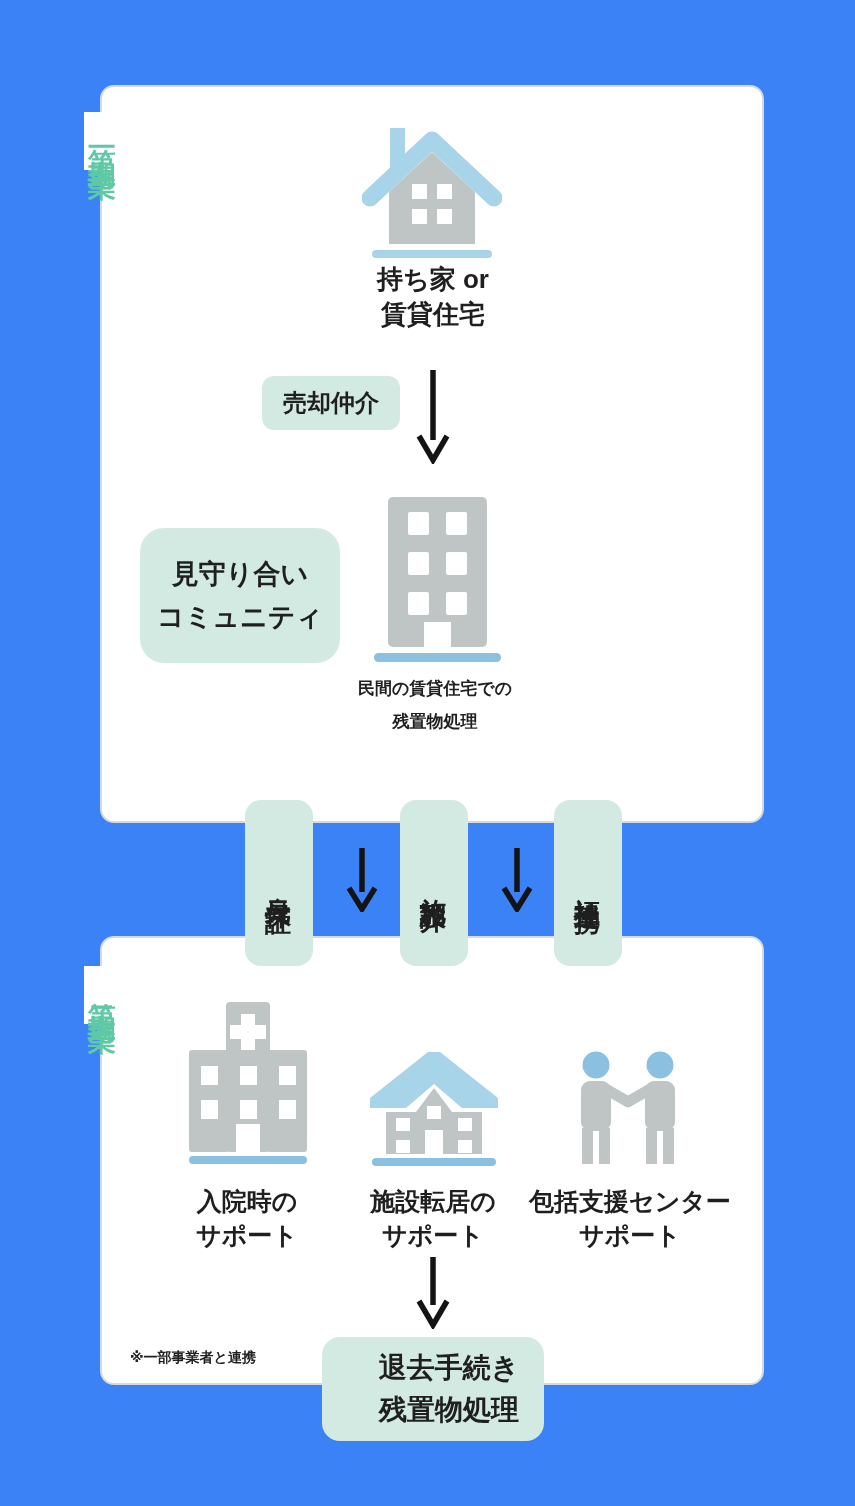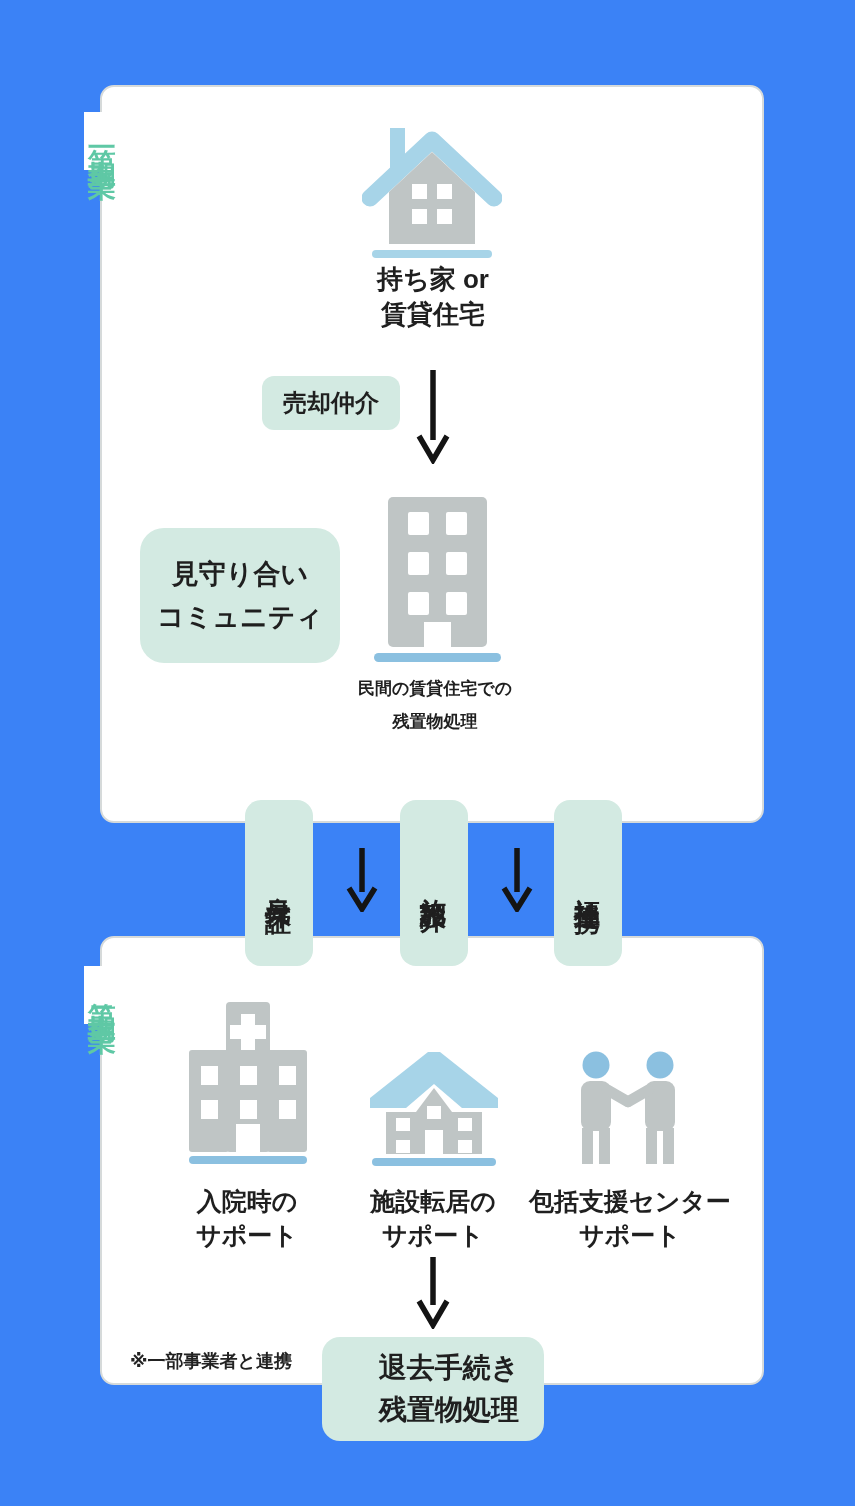--- a/index.html
+++ b/index.html
@@ -65,21 +65,21 @@
   .pill-v.a{left:245px;}
   .pill-v.b{left:400px;}
   .pill-v.c{left:554px;}
 
   .badge-exit{
     position:absolute;left:322px;top:1337px;width:222px;height:104px;border-radius:18px;
     background:var(--badge-mint);display:flex;flex-direction:column;align-items:center;justify-content:center;
     font-size:28px;font-weight:700;line-height:42px;z-index:4;text-align:center;padding-left:32px;
   }
 
-  .note{position:absolute;left:130px;top:1349px;font-size:18px;font-weight:700;color:#222;z-index:3;}
+  .note{position:absolute;left:130px;top:1349px;font-size:14px;font-weight:700;color:#222;z-index:3;}
 
   .arrow{position:absolute;z-index:3;}
   .arrow line{stroke:var(--arrow-black);stroke-width:5.5;}
   .arrow polyline{stroke:var(--arrow-black);stroke-width:5.5;fill:none;}
 </style>
 </head>
 <body>
 
 <div class="canvas">
 

